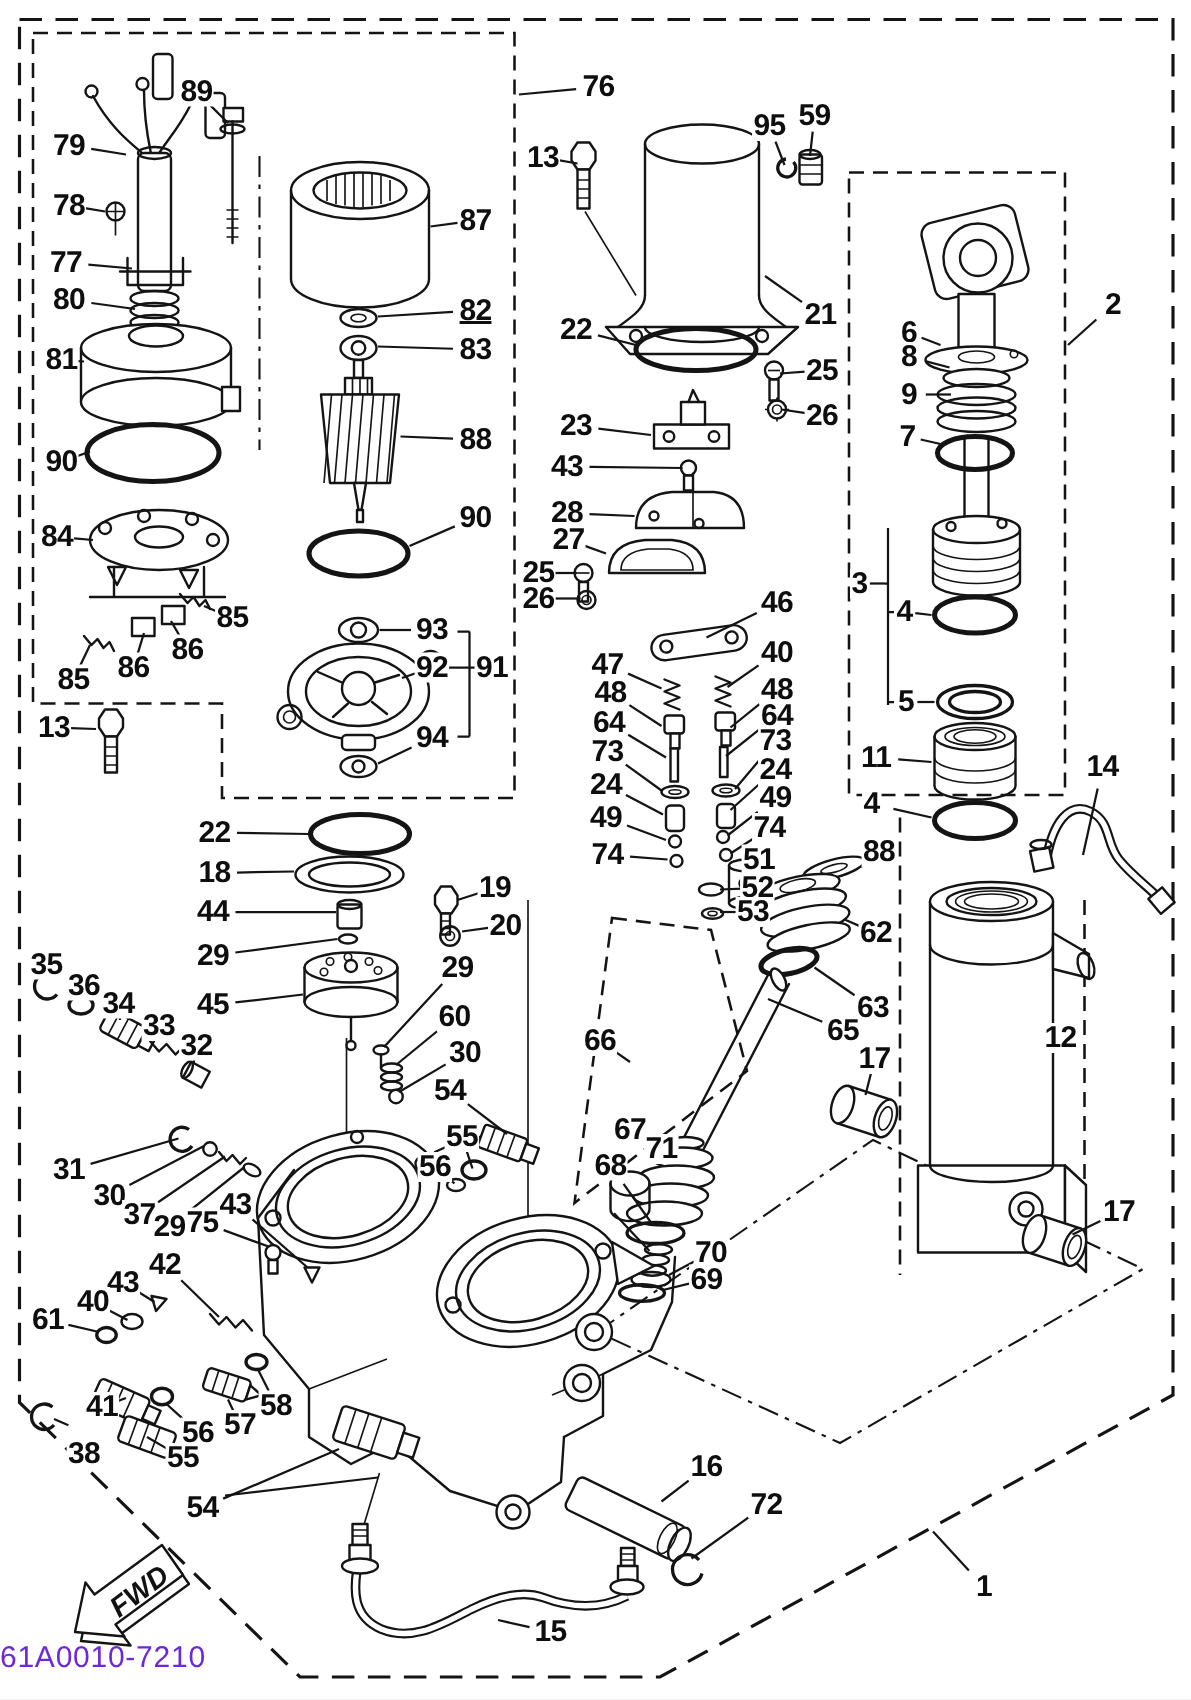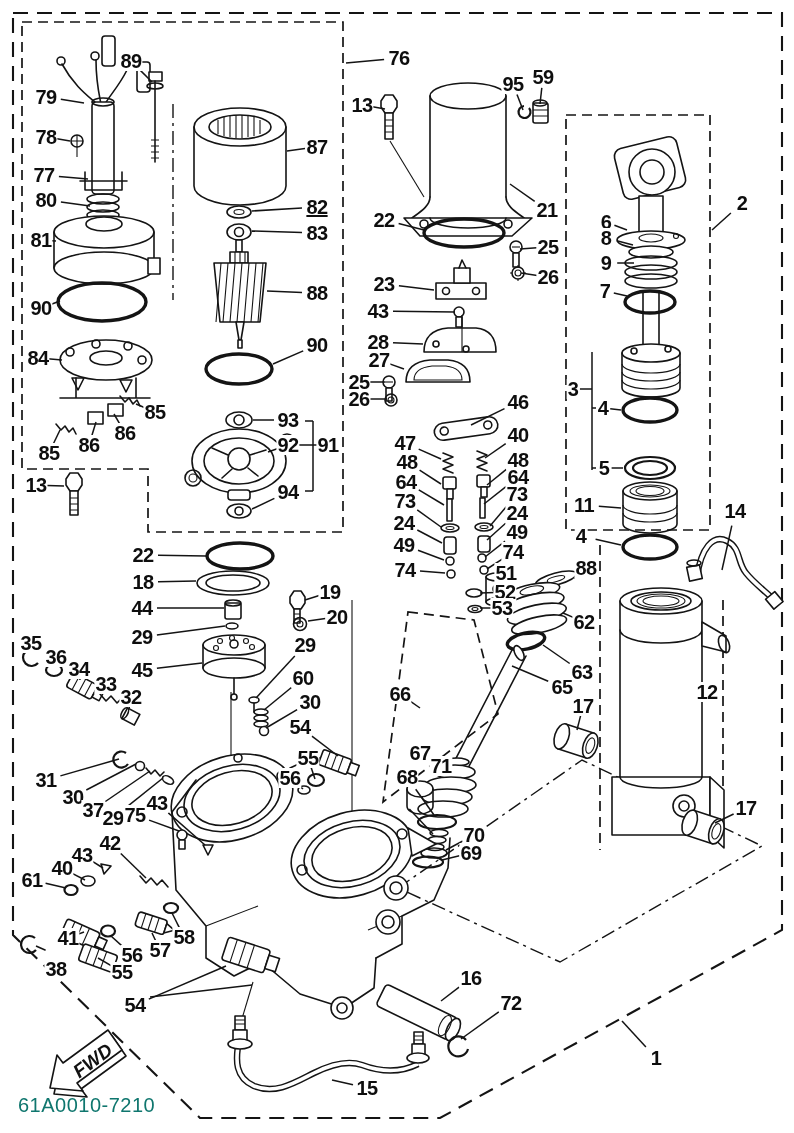--- a/index.html
+++ b/index.html
@@ -1,22 +1,22 @@
 <!DOCTYPE html>
 <html><head>
 <meta charset="utf-8">
 <style>
   html,body{margin:0;padding:0;background:#e8e8e8}
   .page{position:relative;width:794px;height:1133px;background:#fff;overflow:hidden;
         font-family:"Liberation Sans",sans-serif}
   .page svg{position:absolute;left:0;top:0}
   .callout{position:absolute;transform:translate(-50%,-50%);font:700 20px "Liberation Sans",sans-serif;
            color:#0e0e0e;background:#fff;padding:0 1px;line-height:1;letter-spacing:-0.5px;white-space:nowrap}
-  .part-code{position:absolute;left:18px;top:1094px;font:400 20px "Liberation Sans",sans-serif;
-             color:#0f766e;letter-spacing:.5px}
+  .part-code{position:absolute;left:0;top:1094px;font:400 20px "Liberation Sans",sans-serif;
+             color:#6d28d9;letter-spacing:.5px}
   
   .s{fill:none;stroke:#141414;stroke-width:1.6;stroke-linecap:round;stroke-linejoin:round}
   .sf{fill:#fff;stroke:#141414;stroke-width:1.6;stroke-linejoin:round}
   .th{fill:none;stroke:#141414;stroke-width:3.4}
   .t2{fill:none;stroke:#141414;stroke-width:2.2}
   .tn{fill:none;stroke:#141414;stroke-width:1.1}
   .dash{fill:none;stroke:#141414;stroke-width:2.1;stroke-dasharray:15 9}
   .dash2{fill:none;stroke:#141414;stroke-width:1.7;stroke-dasharray:10 6}
   .dashdot{fill:none;stroke:#141414;stroke-width:1.4;stroke-dasharray:14 5 3 5}
   .pipe{fill:none;stroke:#141414;stroke-width:6.5}

